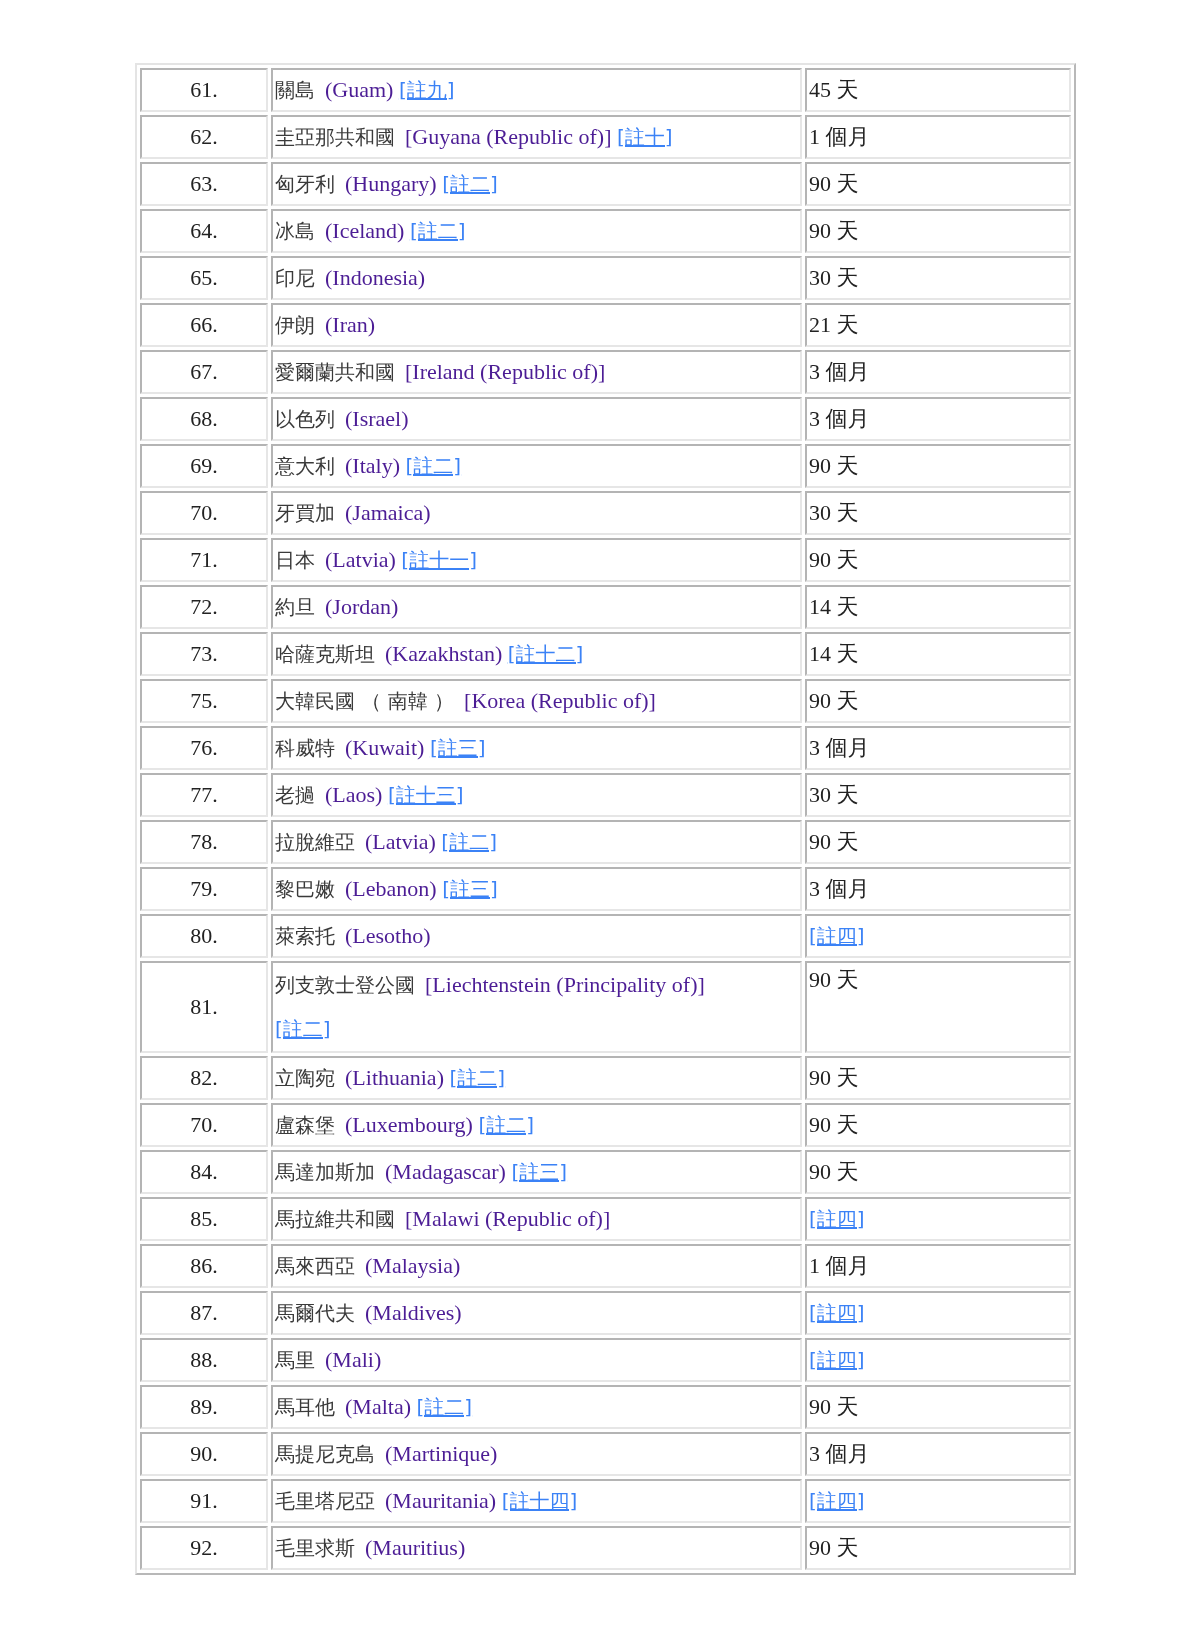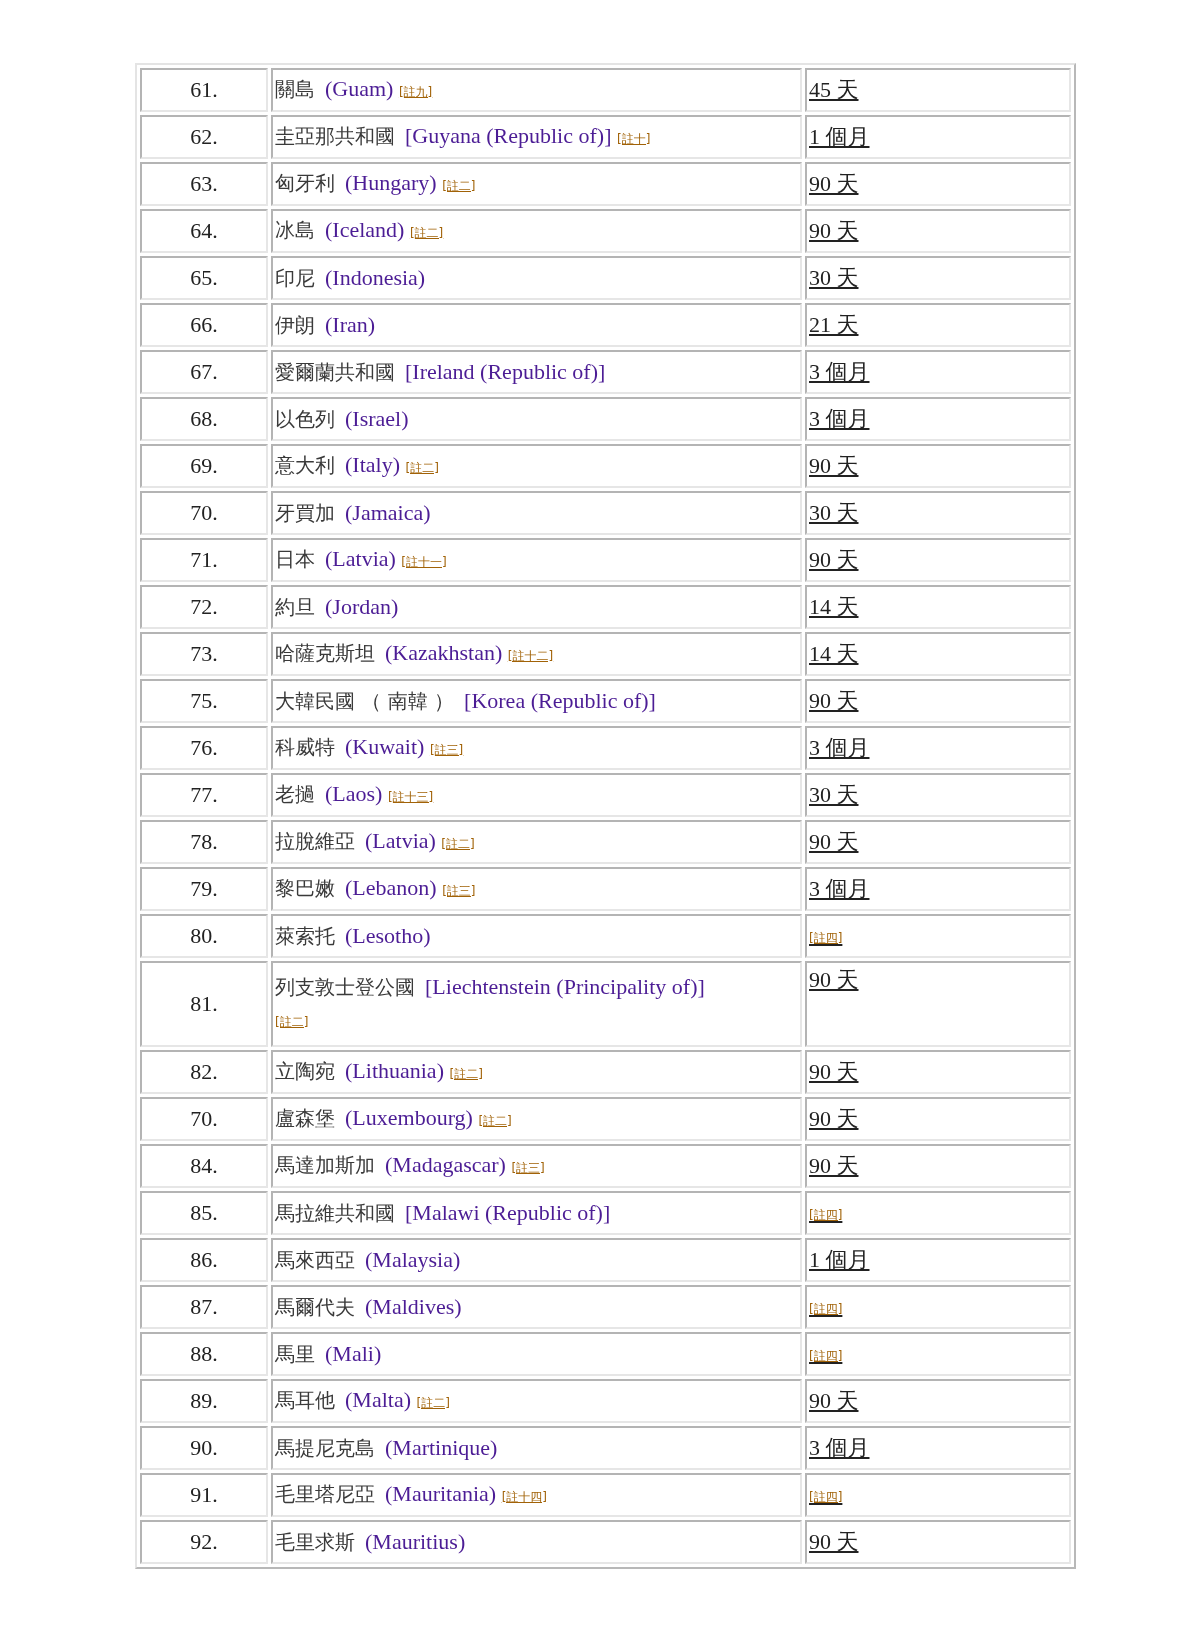--- a/index.html
+++ b/index.html
@@ -37,52 +37,51 @@
       padding: 0 2px;
       height: 40px;
       line-height: 26px;
       vertical-align: middle;
       white-space: normal;
     }
     .visa-table tr.tall td {
       height: 78px;
     }
     .visa-table tr.tall td.name-cell {
-      line-height: 32px;
+      line-height: 44px;
       margin-left: 36px;
     }
     .visa-table tr.tall td.stay-cell {
       vertical-align: top;
       padding-top: 4px;
     }
     .num-cell {
       width: 120px;
       text-align: center;
     }
     .name-cell {
       width: 523px;
     }
     .stay-cell {
       width: 258px;
-      text-decoration: underline;
     }
     .zh {
       font-family: "DejaVu Sans", sans-serif;
       font-size: 20px;
       color: #3a3a3a;
       font-weight: normal;
     }
     .en {
       color: #4c1d95;
     }
     a.note {
-      color: #a16207;
+      color: #3b82f6;
       text-decoration: underline;
       font-family: "DejaVu Sans", sans-serif;
-      font-size: 12px;
+      font-size: 20px;
     }
     .sp {
       display: inline-block;
       width: 10px;
     }
   </style>
 </head>
 <body>
 
 <table class="visa-table">

